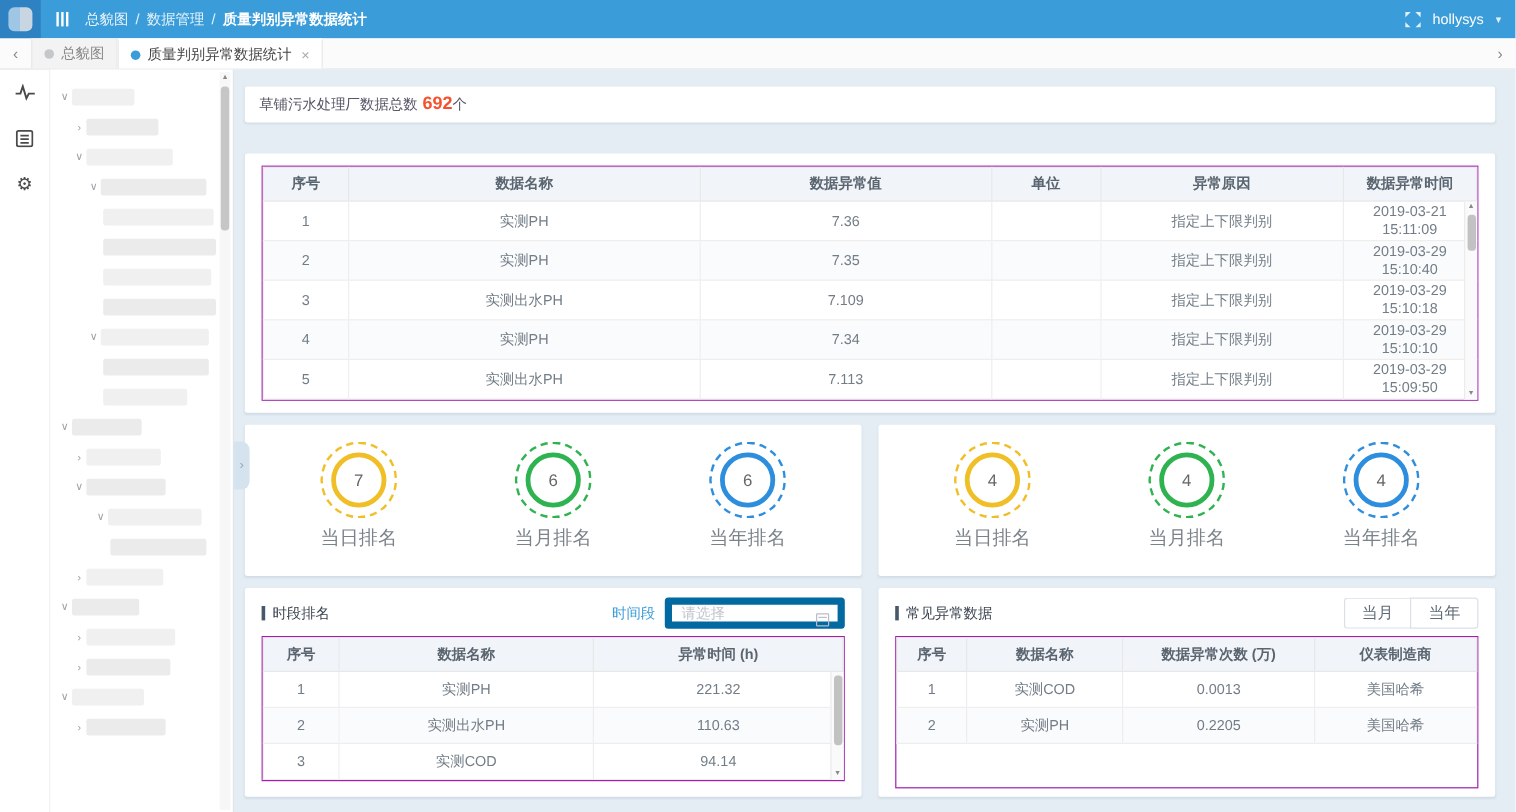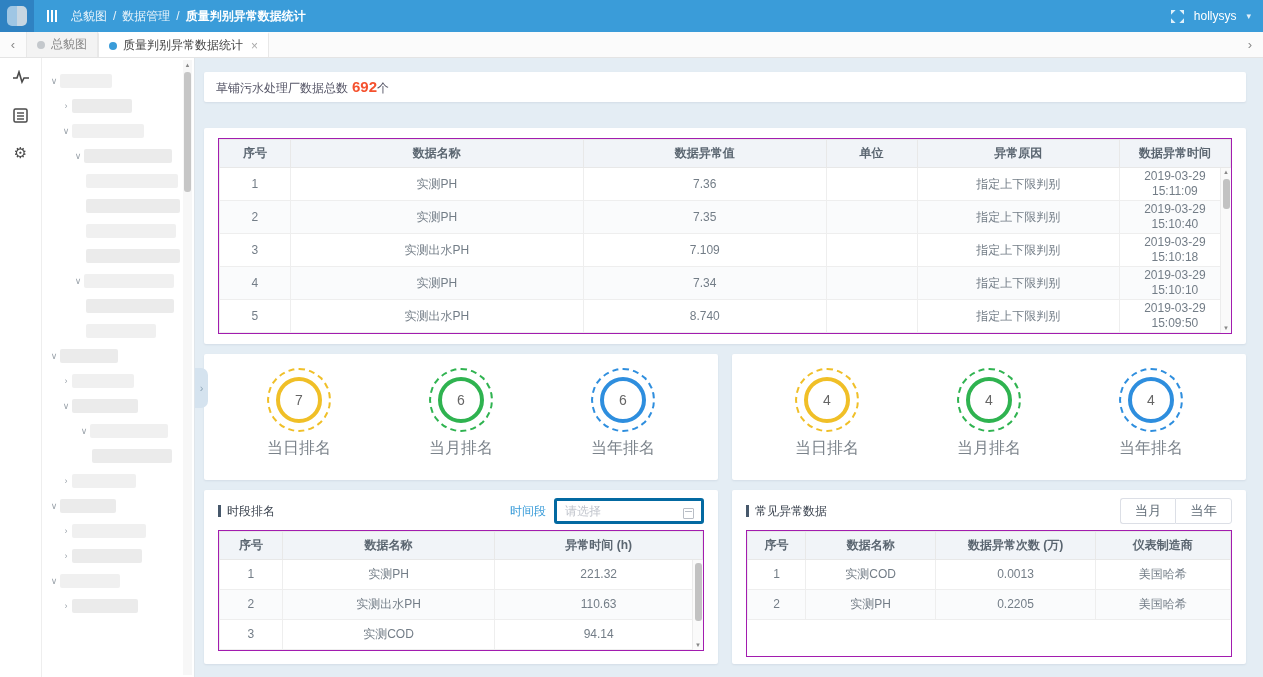--- a/index.html
+++ b/index.html
@@ -77,21 +77,21 @@
   .circle-item { display:flex; flex-direction:column; align-items:center; width:110px; }
   .ring-outer { width:64px; height:64px; border-radius:50%; border:2px dashed; display:flex; align-items:center; justify-content:center; }
   .ring-inner { width:46px; height:46px; border-radius:50%; border:4px solid; display:flex; align-items:center; justify-content:center; color:#666; font-size:14px; background:#fff; }
   .c-yellow .ring-outer, .c-yellow .ring-inner { border-color:#f0bf27; }
   .c-green  .ring-outer, .c-green  .ring-inner { border-color:#2fb350; }
   .c-blue   .ring-outer, .c-blue   .ring-inner { border-color:#2e8ede; }
   .circle-label { margin-top:6px; color:#7a828a; font-size:16px; }
 
   .bottom-card { flex:1; height:174px; padding:6px 14px; }
   .filter-label { color:#3a9cd9; margin-right:8px; }
-  .date-input { position:relative; width:150px; height:26px; border:3px solid #0369a1; border-radius:3px; background:#fff; display:flex; align-items:center; padding:0 26px 0 8px; color:#c0c4cc; cursor:text; }
+  .date-input { position:relative; width:150px; height:26px; border:6px solid #0369a1; border-radius:3px; background:#fff; display:flex; align-items:center; padding:0 26px 0 8px; color:#c0c4cc; cursor:text; }
   .cal-icon { position:absolute; right:7px; top:7px; width:11px; height:11px; border:1px solid #b9bec6; border-radius:1px; }
   .cal-icon::before { content:""; position:absolute; left:1px; right:1px; top:2px; height:1px; background:#b9bec6; }
 
   .btn-group { display:flex; }
   .btn-group .pbtn { height:26px; line-height:24px; padding:0 14px; border:1px solid #dcdfe6; background:#fff; color:#5f6b76; cursor:pointer; }
   .btn-group .pbtn:first-child { border-radius:3px 0 0 3px; border-right:none; }
   .btn-group .pbtn:last-child { border-radius:0 3px 3px 0; }
 
   .empty-strip { height:36px; }
 </style>
@@ -279,21 +279,21 @@
               <th>数据异常时间</th>
             </tr>
           </thead>
           <tbody>
             <tr>
               <td>1</td>
                 <td>实测PH</td>
                 <td>7.36</td>
                 <td></td>
                 <td>指定上下限判别</td>
-                <td>2019-03-29 15:11:09</td>
+                <td>2019-03-21 15:11:09</td>
             </tr>
             <tr>
               <td>2</td>
                 <td>实测PH</td>
                 <td>7.35</td>
                 <td></td>
                 <td>指定上下限判别</td>
                 <td>2019-03-29 15:10:40</td>
             </tr>
             <tr>
@@ -308,21 +308,21 @@
               <td>4</td>
                 <td>实测PH</td>
                 <td>7.34</td>
                 <td></td>
                 <td>指定上下限判别</td>
                 <td>2019-03-29 15:10:10</td>
             </tr>
             <tr>
               <td>5</td>
                 <td>实测出水PH</td>
-                <td>8.740</td>
+                <td>7.113</td>
                 <td></td>
                 <td>指定上下限判别</td>
                 <td>2019-03-29 15:09:50</td>
             </tr>
           </tbody>
         </table>
         <div class="vscroll">
           <span class="arr">▲</span>
           <span class="vthumb" style="top:11px;height:30px"></span>
           <span class="arr bottom">▼</span>

